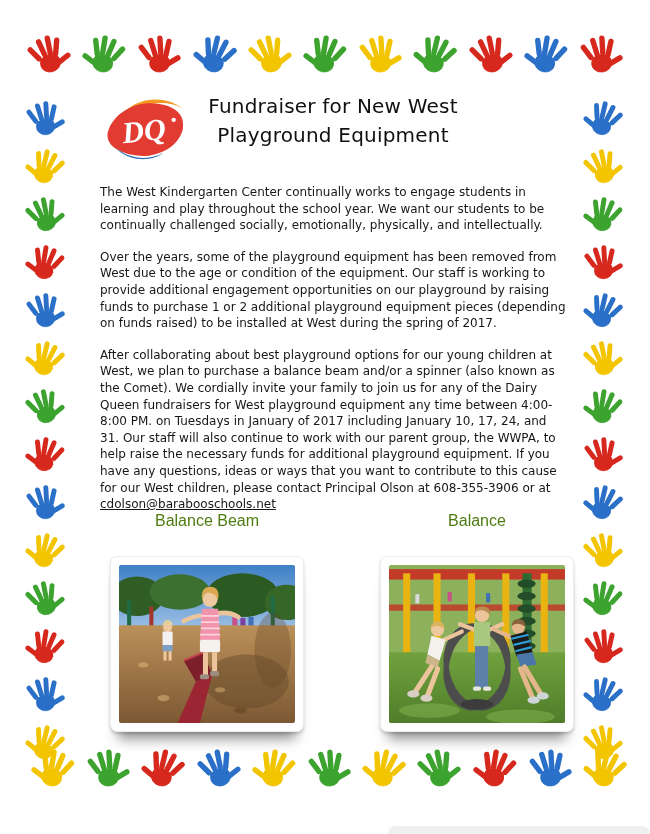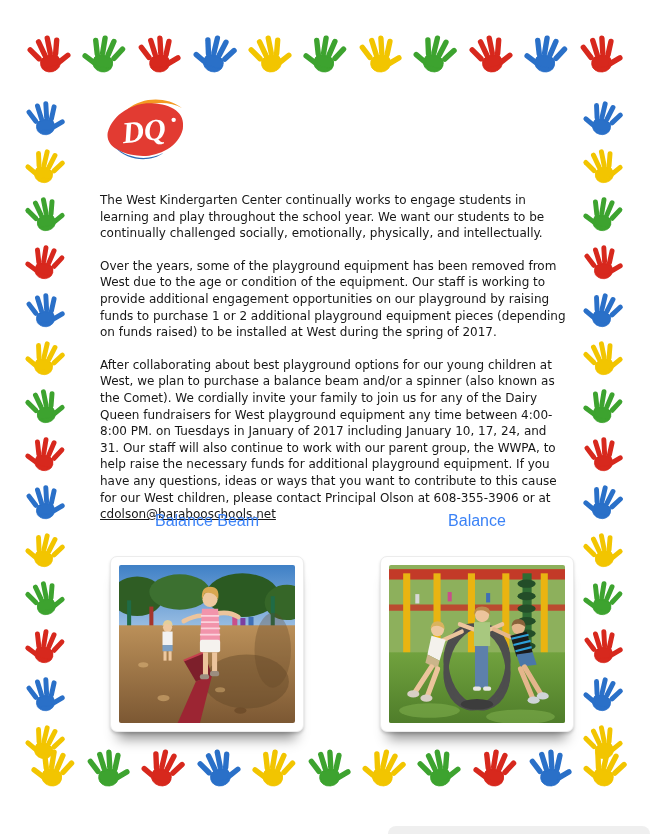--- a/index.html
+++ b/index.html
@@ -8,25 +8,25 @@
   .hand{position:absolute;}
   .hand svg{display:block;}
 
   .logo{position:absolute;left:104px;top:94px;width:88px;height:70px;}
 
   .title{position:absolute;left:166px;top:92px;width:334px;text-align:center;
          font-size:20px;line-height:29px;color:#101010;letter-spacing:.2px;}
 
   .bodytext{position:absolute;left:100px;top:176px;width:468px;
             font-size:12px;line-height:16.6px;color:#171717;}
-  .bodytext p{margin:16px 0 15px 0;}
+  .bodytext p{margin:8px 0 15px 0;}
   .email{color:#171717;text-decoration:underline;cursor:pointer;}
 
   .caption{position:absolute;top:512px;font-family:"Liberation Sans", sans-serif;
-           font-size:16px;color:#3b82f6;text-align:center;}
+           font-size:16px;color:#4d7c0f;text-align:center;}
   #cap1{left:110px;width:194px;}
   #cap2{left:380px;width:194px;}
 
   .polaroid{position:absolute;top:556px;width:176px;height:158px;background:#fff;
             padding:8px;border:1px solid #ececec;border-radius:7px;
             box-shadow:0 2px 3px rgba(0,0,0,.16), 0 15px 12px -8px rgba(0,0,0,.42);}
   #fig1{left:110px;}
   #fig2{left:380px;}
   .photo{width:100%;height:100%;border-radius:2px;overflow:hidden;}
   .photo svg{display:block;width:100%;height:100%;}
@@ -311,20 +311,24 @@
   <div class="logo">
     <svg viewBox="0 0 96 76" width="100%" height="100%">
       <path d="M26,16 C42,3 68,2 85,15 C70,7 48,8 31,19 Z" fill="#f49a23"></path>
       <path d="M4,42 C10,20 34,9 52,10 C74,11 89,20 86,38 C81,60 54,70 36,67 C16,64 2,56 4,42 Z" fill="#e23b32"></path>
       <text x="44" y="51" text-anchor="middle" font-family="Liberation Serif, serif" font-size="33" font-weight="bold" font-style="italic" fill="#ffffff" transform="rotate(-6 44 44)">DQ</text>
       <circle cx="76" cy="28" r="2.4" fill="#ffffff"></circle>
       <path d="M12,58 C27,71 49,73 65,64 C51,75 25,73 12,58 Z" fill="#2b6bb4"></path>
     </svg>
   </div>
 
+  <div class="title">
+    <div>Fundraiser for New West</div>
+    <div>Playground Equipment</div>
+  </div>
 
   <div class="bodytext">
     <p>The West Kindergarten Center continually works to engage students in learning and play throughout the school year.  We want our students to be continually challenged socially, emotionally, physically, and intellectually.</p>
     <p>Over the years, some of the playground equipment has been removed from West due to the age or condition of the equipment.  Our staff is working to provide additional engagement opportunities on our playground by raising funds to purchase 1 or 2 additional playground equipment pieces (depending on funds raised) to be installed at West during the spring of 2017.</p>
     <p><span>After collaborating about best playground options for our young children at West, we plan to purchase a balance beam and/or a spinner (also known as the Comet).  We cordially invite your family to join us for any of the Dairy Queen fundraisers for West playground equipment any time between 4:00-8:00 PM. on Tuesdays in January of 2017 including January 10, 17, 24, and 31.  Our staff will also continue to work with our parent group, the WWPA, to help raise the necessary funds for additional playground equipment.  If you have any questions, ideas or ways that you want to contribute to this cause for our West children, please contact Principal Olson at 608-355-3906 or at </span><a class="email">cdolson@barabooschools.net</a></p>
   </div>
 
   <div class="caption" id="cap1">Balance Beam</div>
   <div class="caption" id="cap2">Balance</div>
 

